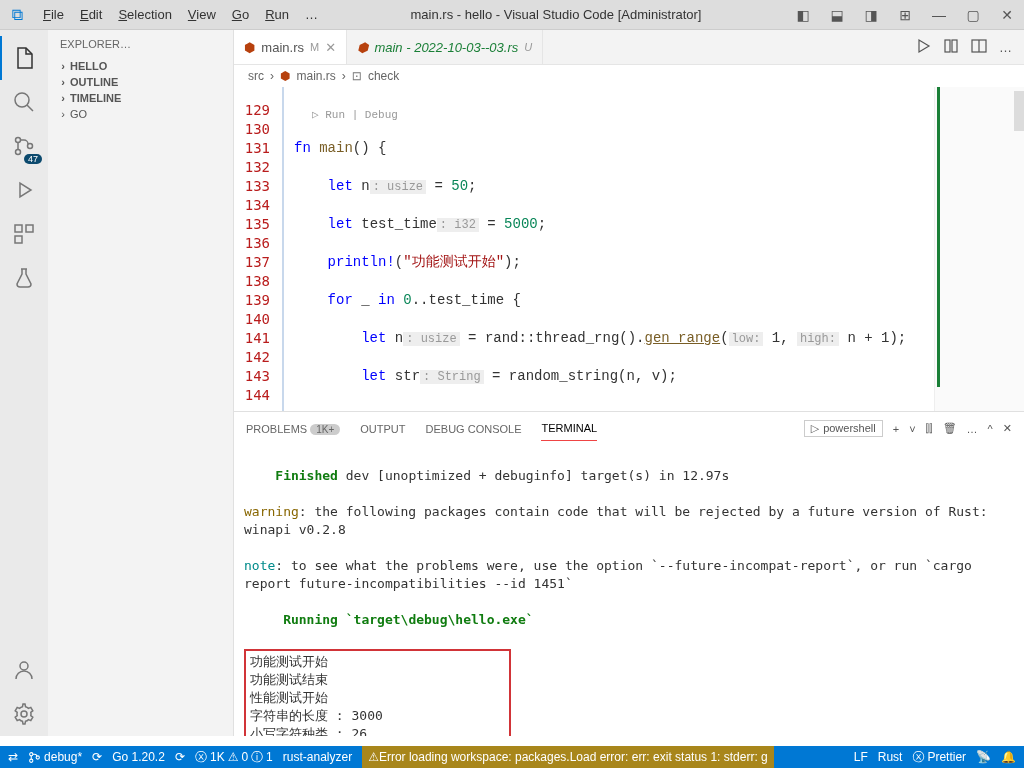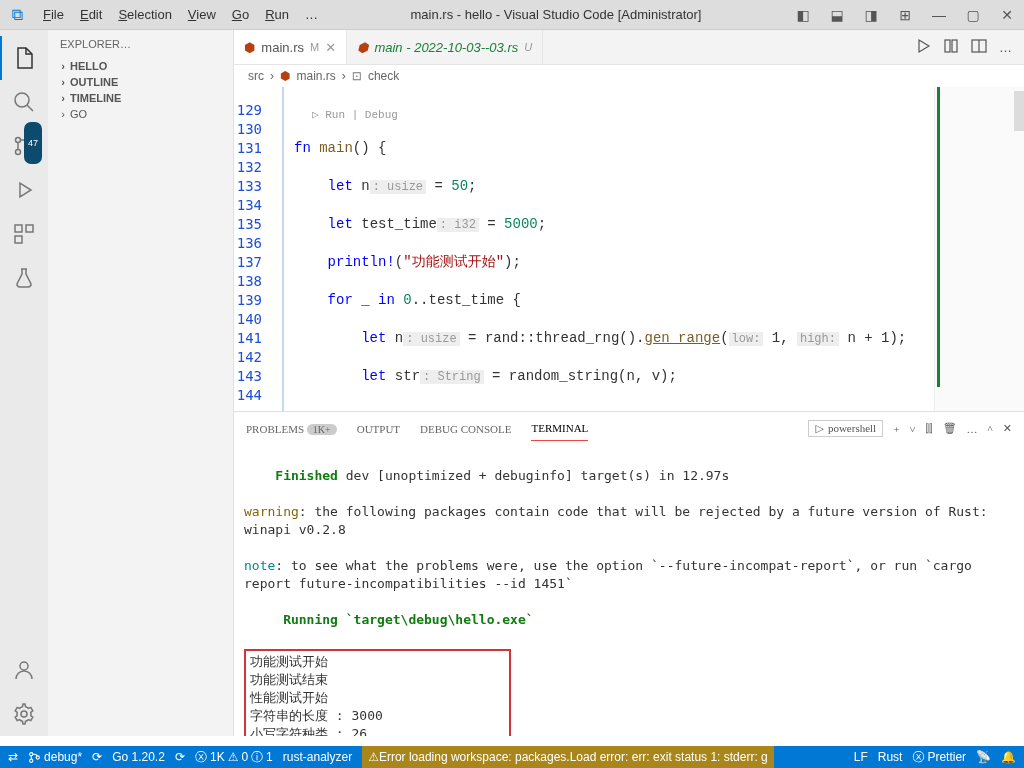--- a/index.html
+++ b/index.html
@@ -9,56 +9,56 @@
 .tbar .mitem { padding:0 8px; cursor:pointer; }
 .tbar .mitem .ul { text-decoration:underline; }
 .tbar .title { flex:1; text-align:center; color:#333; }
 .tbar .wctrls { display:flex; }
 .tbar .wctrls span { width:34px; text-align:center; font-size:14px; color:#555; }
 .main { display:flex; height:706px; }
 .actbar { width:48px; background:#eaeaea; display:flex; flex-direction:column; align-items:center; padding-top:6px; }
 .actbar .ai { width:48px; height:44px; display:flex; align-items:center; justify-content:center; color:#777; position:relative; }
 .actbar .ai.active { border-left:2px solid #0078d4; color:#333; }
 .actbar .ai svg { width:24px; height:24px; }
-.actbar .badge { position:absolute; bottom:4px; right:6px; background:#0c4a6e; color:#fff; font-size:9px; border-radius:7px; padding:16px 4px; }
+.actbar .badge { position:absolute; bottom:4px; right:6px; background:#0c4a6e; color:#fff; font-size:9px; border-radius:7px; padding:0 4px; }
 .actbar .spacer { flex:1; }
 .sidebar { width:186px; background:#f3f3f3; border-right:1px solid #e0e0e0; }
 .sb-hdr { display:flex; padding:8px 12px; font-size:11px; color:#666; }
 .sb-item { display:flex; align-items:center; padding:2px 8px; font-size:11px; color:#555; }
 .sb-item .chev { width:14px; text-align:center; }
 .sb-item.bold { font-weight:700; color:#555; }
 .editor { flex:1; display:flex; flex-direction:column; }
 .tabs { height:35px; background:#f3f3f3; display:flex; align-items:stretch; border-bottom:1px solid #e5e5e5; }
 .tab { display:flex; align-items:center; padding:0 10px; gap:6px; font-size:13px; border-right:1px solid #e5e5e5; color:#555; }
 .tab.active { background:#fff; }
 .tab .rsicon { color:#b7410e; }
 .tab .dirty { color:#999; font-size:11px; }
 .tab.git { font-style:italic; color:#1a7f37; }
 .tab .close { color:#999; font-size:13px; }
 .edactions { margin-left:auto; display:flex; align-items:center; gap:12px; padding-right:12px; color:#555; }
 .edactions svg { width:16px; height:16px; }
 .crumbs { height:22px; display:flex; align-items:center; padding:0 14px; font-size:12px; color:#666; gap:6px; }
 .crumbs .sym { color:#777; }
 .editsplit { flex:1; display:flex; overflow:hidden; }
 .code { flex:1; display:flex; font-family:Consolas,monospace; font-size:14px; line-height:19px; overflow:hidden; }
-.gutter { width:50px; text-align:right; color:#1d4ed8; padding-right:20px; border-right:2px solid #c8d8ec; }
+.gutter { width:50px; text-align:right; color:#b91c1c; padding-right:12px; border-right:2px solid #c8d8ec; }
 .gutter div { height:19px; }
 .codetext { flex:1; padding-left:10px; white-space:pre; position:relative;font-family:Liberation Mono, monospace; }
 .codetext .ln { height:19px; }
 .kw { color:#0000ff; }
 .fn { color:#795e26; }
 .hint { background:#eee; color:#999; padding:0 3px; font-size:12px; }
 .str { color:#a31515; }
 .num { color:#098658; }
 .mac { color:#0000ff; }
 .minimap { width:90px; background:#fafafa; border-left:1px solid #eee; position:relative; overflow:hidden; }
 .mmgreen { position:absolute; left:2px; width:3px; background:#1a7f37; }
 .mmslider { position:absolute; right:0; width:10px; height:40px; background:rgba(100,100,100,.2); top:4px; }
 .panel { height:325px; border-top:1px solid #e0e0e0; display:flex; flex-direction:column; }
-.ptabs { height:33px; display:flex; align-items:center; padding:0 12px; gap:20px; font-size:11px; color:#666;font-family:Liberation Serif, serif; }
+.ptabs { height:33px; display:flex; align-items:center; padding:0 12px; gap:20px; font-size:11px; color:#666; }
 .ptab { padding:6px 0; }
 .ptab.active { color:#000; border-bottom:1px solid #ef4444; }
 .ptab .cnt { background:#ccc; border-radius:8px; padding:0 6px; font-size:10px; }
 .ptools { margin-left:auto; display:flex; align-items:center; gap:10px; color:#555; }
 .ptools .pwsh { border:1px solid #ccc; padding:1px 6px; font-size:11px; display:flex; gap:4px; }
 .term { flex:1; font-family:Consolas,monospace; font-size:13px; line-height:18px; padding:4px 10px; overflow:hidden; white-space:pre-wrap; }
 .term .green { color:#107c10; font-weight:bold; }
 .term .yellow { color:#886600; }
 .term .cyan { color:#008b8b; }
 .term .redbox { border:2px solid #d13438; padding:2px 4px; display:inline-block; margin-top:2px; }

